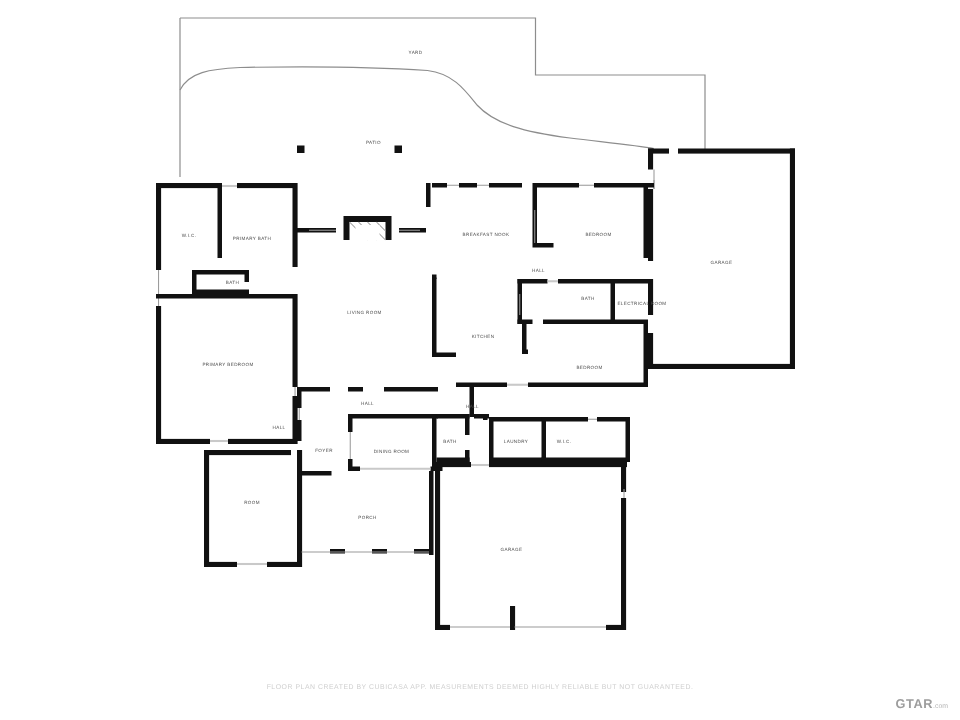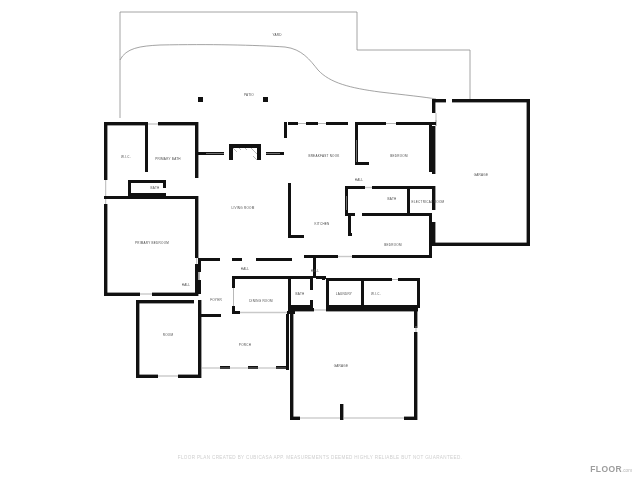--- a/index.html
+++ b/index.html
@@ -295,16 +295,16 @@
       <text class="rlabel tiny" x="168" y="336">ROOM</text>
       <text class="rlabel tiny" x="245" y="346">PORCH</text>
       <text class="rlabel tiny" x="341" y="367">GARAGE</text>
     </g>
 
   </svg>
 
   <div class="disclaimer">FLOOR PLAN CREATED BY CUBICASA APP. MEASUREMENTS DEEMED HIGHLY RELIABLE BUT NOT GUARANTEED.</div>
 
   <div class="logo">
-    <span>FLOOR</span><span class="dotcom">.com</span>
+    <span>GTAR</span><span class="dotcom">.com</span>
   </div>
 
 </div>
 
 </body></html>

